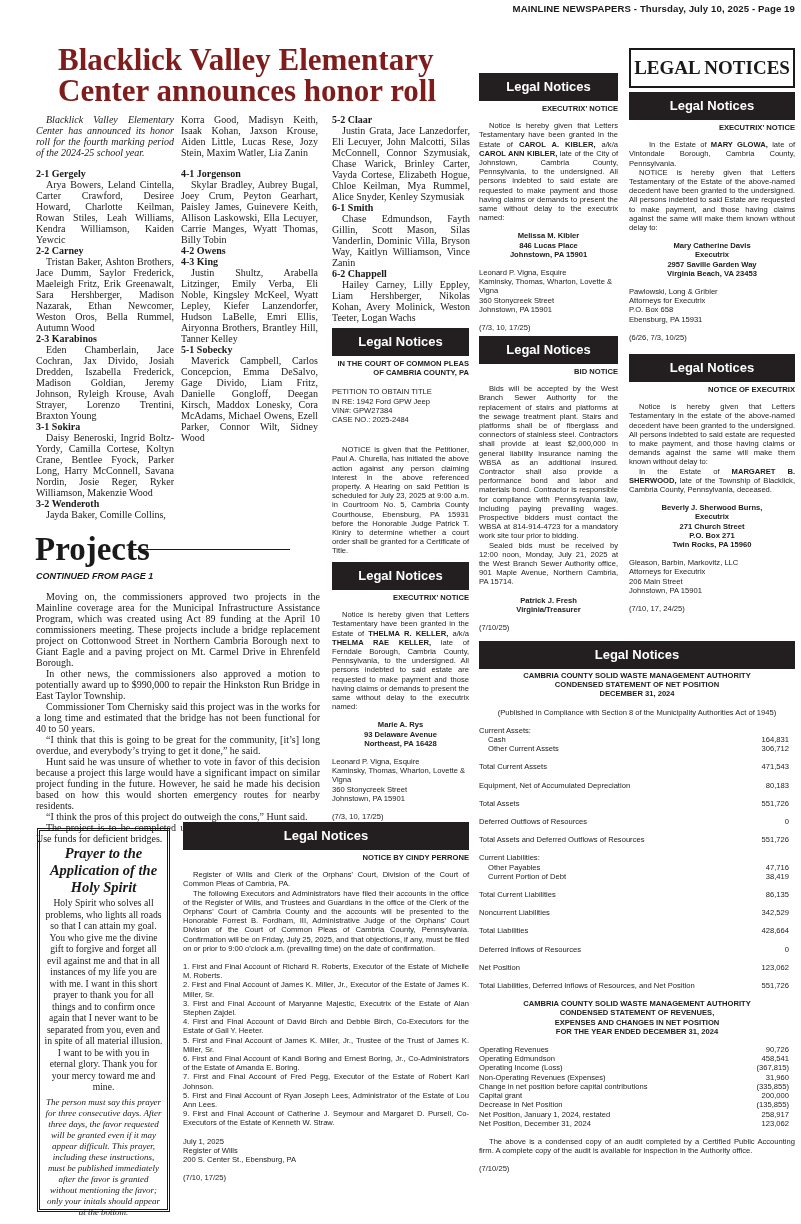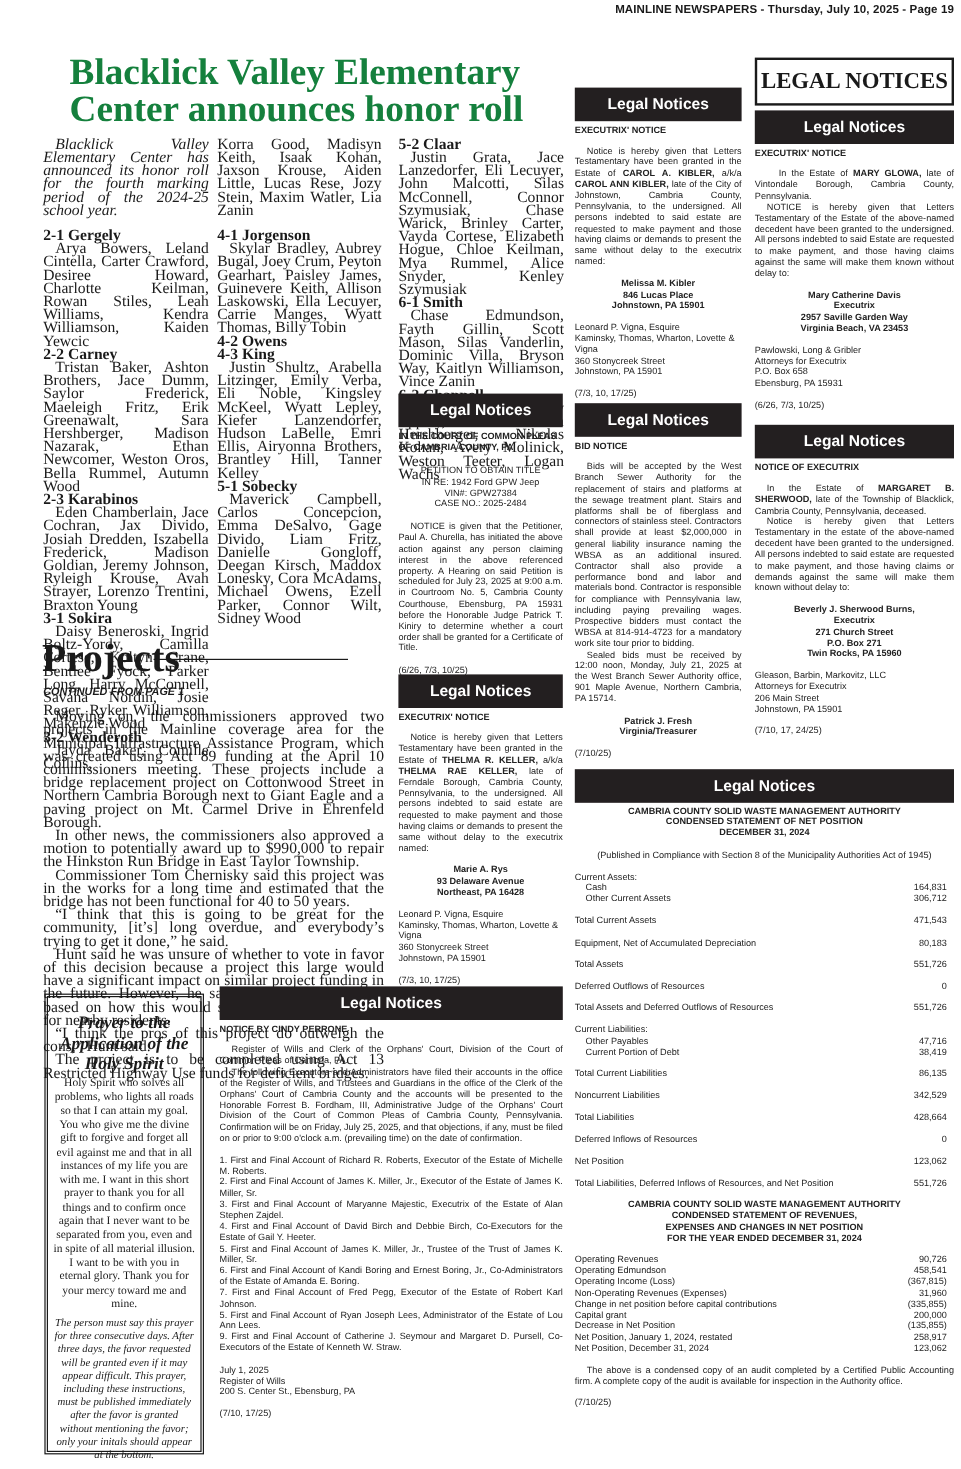--- a/index.html
+++ b/index.html
@@ -1,38 +1,38 @@
 <!DOCTYPE html>
 <html><head>
 <meta charset="utf-8">
 <style>
 *{box-sizing:border-box;margin:0;padding:0}
 body{width:801px;height:1224px;background:#fff;color:#1a1a1a;position:relative;overflow:hidden;font-family:"Liberation Serif",serif}
 .abs{position:absolute}
 .masthead{left:440px;top:3px;width:355px;text-align:right;font:bold 9.6px "Liberation Sans",sans-serif;letter-spacing:0.1px}
-.headline{left:58px;top:44px;width:400px;font:bold 31px/31px "Liberation Serif",serif;color:#15803d}
-.serif{font-family:"Liberation Serif",serif;font-size:13px;line-height:11px;text-align:justify}
+.headline{left:58px;top:44px;width:400px;font:bold 31px/31px "Liberation Serif",serif;color:#7f1d1d}
+.serif{font-family:"Liberation Serif",serif;font-size:10px;line-height:11px;text-align:justify}
 .col{position:absolute}
 .grade{font-weight:bold;margin-top:10px}
 .grade:first-child{margin-top:0}
 .ind{text-indent:10px}
 .intro{font-style:italic}
 .projects-title{left:35px;top:531px;font:bold 33px "Liberation Serif",serif}
 .projects-rule{left:128px;top:549px;width:162px;border-top:1px solid #1a1a1a}
 .continued{left:36px;top:571px;font:italic bold 9px "Liberation Sans",sans-serif}
 .proj-body{left:36px;top:591px;width:284px}
 .proj-body p{text-indent:10px}
 .prayer{left:37px;top:828px;width:133px;height:384px;border:3px double #1a1a1a;padding:14px 4px;text-align:center}
 .prayer h3{font:italic bold 14.5px/17px "Liberation Serif",serif;margin-bottom:1px}
 .prayer .pb{font-size:9.6px;line-height:11.5px}
 .prayer .pi{font-style:italic;font-size:9px;line-height:11px;margin-top:4px}
 .prayer .init{font:italic bold 12px "Liberation Serif",serif;margin-top:5px}
 .sans{font-family:"Liberation Sans",sans-serif;font-size:7.6px;line-height:9.2px;color:#222}
 .banner{background:#231f20;color:#fff;text-align:center;font:bold 13px "Liberation Sans",sans-serif;height:28px;line-height:28px}
-.sub{text-align:left;font-weight:bold;margin:3px 0 8px}
+.sub{text-align:right;font-weight:bold;margin:3px 0 8px}
 .nt p{text-align:justify}
 .nt .ip{text-indent:10px}
 .ctr{text-align:center;font-weight:bold;margin:9px 0}
 .gap{margin-top:9px}
 .legalbox{left:629px;top:48px;width:166px;height:40px;border:2px solid #1a1a1a;text-align:center;font:bold 19px/36px "Liberation Serif",serif}
 .fin-row{display:flex;justify-content:space-between;padding-right:6px}
 .fin-row.in{padding-left:9px}
 .fin .g{margin-top:9px}
 </style>
 </head>
@@ -143,21 +143,21 @@
     <div>Kaminsky, Thomas, Wharton, Lovette &amp; Vigna</div>
     <div>360 Stonycreek Street</div>
     <div>Johnstown, PA 15901</div>
   </div>
   <div class="gap">(7/3, 10, 17/25)</div>
 </div>
 
 <div class="abs sans nt" style="left:332px;top:328px;width:137px">
   <div class="banner">Legal Notices</div>
   <div class="sub" style="margin-bottom:10px">IN THE COURT OF COMMON PLEAS OF CAMBRIA COUNTY, PA</div>
-  <div style="text-align:center;margin-bottom:10px">
+  <div style="text-align:left;margin-bottom:21px">
     <div>PETITION TO OBTAIN TITLE</div>
     <div>IN RE: 1942 Ford GPW Jeep</div>
     <div>VIN#: GPW27384</div>
     <div>CASE NO.: 2025-2484</div>
   </div>
   <p class="ip">NOTICE is given that the Petitioner, Paul A. Churella, has initiated the above action against any person claiming interest in the above referenced property. A Hearing on said Petition is scheduled for July 23, 2025 at 9:00 a.m. in Courtroom No. 5, Cambria County Courthouse, Ebensburg, PA 15931 before the Honorable Judge Patrick T. Kiniry to determine whether a court order shall be granted for a Certificate of Title.</p>
   <div class="gap">(6/26, 7/3, 10/25)</div>
 </div>
 
 <div class="abs sans nt" style="left:332px;top:562px;width:137px">
@@ -206,22 +206,22 @@
     <div>Attorneys for Executrix</div>
     <div>P.O. Box 658</div>
     <div>Ebensburg, PA 15931</div>
   </div>
   <div class="gap">(6/26, 7/3, 10/25)</div>
 </div>
 
 <div class="abs sans nt" style="left:629px;top:354px;width:166px">
   <div class="banner">Legal Notices</div>
   <div class="sub">NOTICE OF EXECUTRIX</div>
+  <p class="ip">Notice is hereby given that Letters Testamentary in the estate of the above-named decedent have been granted to the undersigned. All persons indebted to said estate are requested to make payment, and those having claims or demands against the same will make them known without delay to:</p>
   <p class="ip"><span>In the Estate of </span><b>MARGARET B. SHERWOOD,</b><span> late of the Township of Blacklick, Cambria County, Pennsylvania, deceased.</span></p>
-  <p class="ip">Notice is hereby given that Letters Testamentary in the estate of the above-named decedent have been granted to the undersigned. All persons indebted to said estate are requested to make payment, and those having claims or demands against the same will make them known without delay to:</p>
   <div class="ctr">
     <div>Beverly J. Sherwood Burns,</div>
     <div>Executrix</div>
     <div>271 Church Street</div>
     <div>P.O. Box 271</div>
     <div>Twin Rocks, PA 15960</div>
   </div>
   <div>
     <div>Gleason, Barbin, Markovitz, LLC</div>
     <div>Attorneys for Executrix</div>

